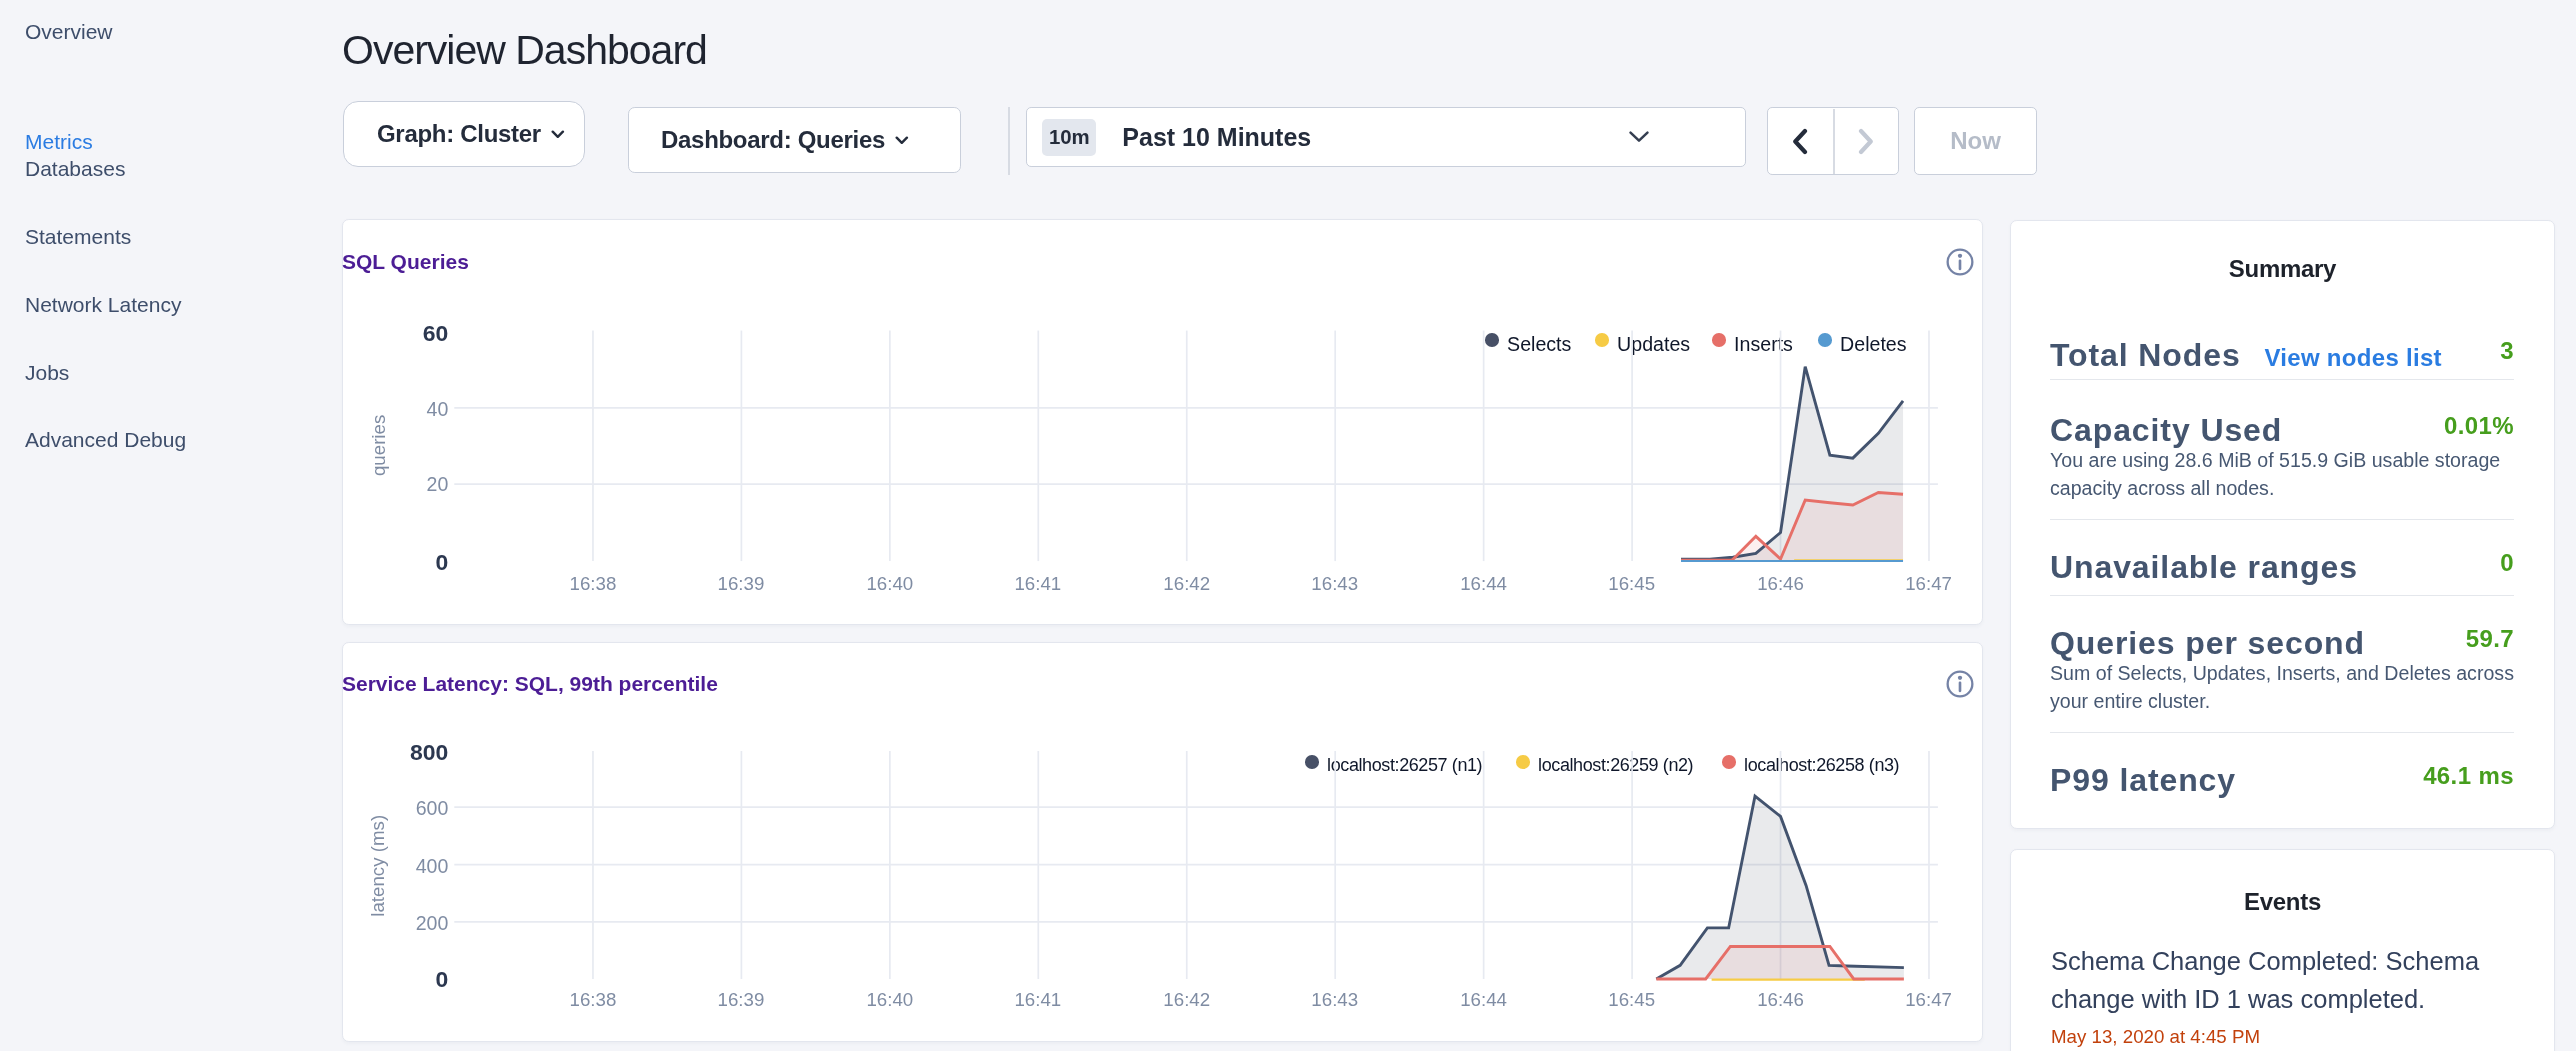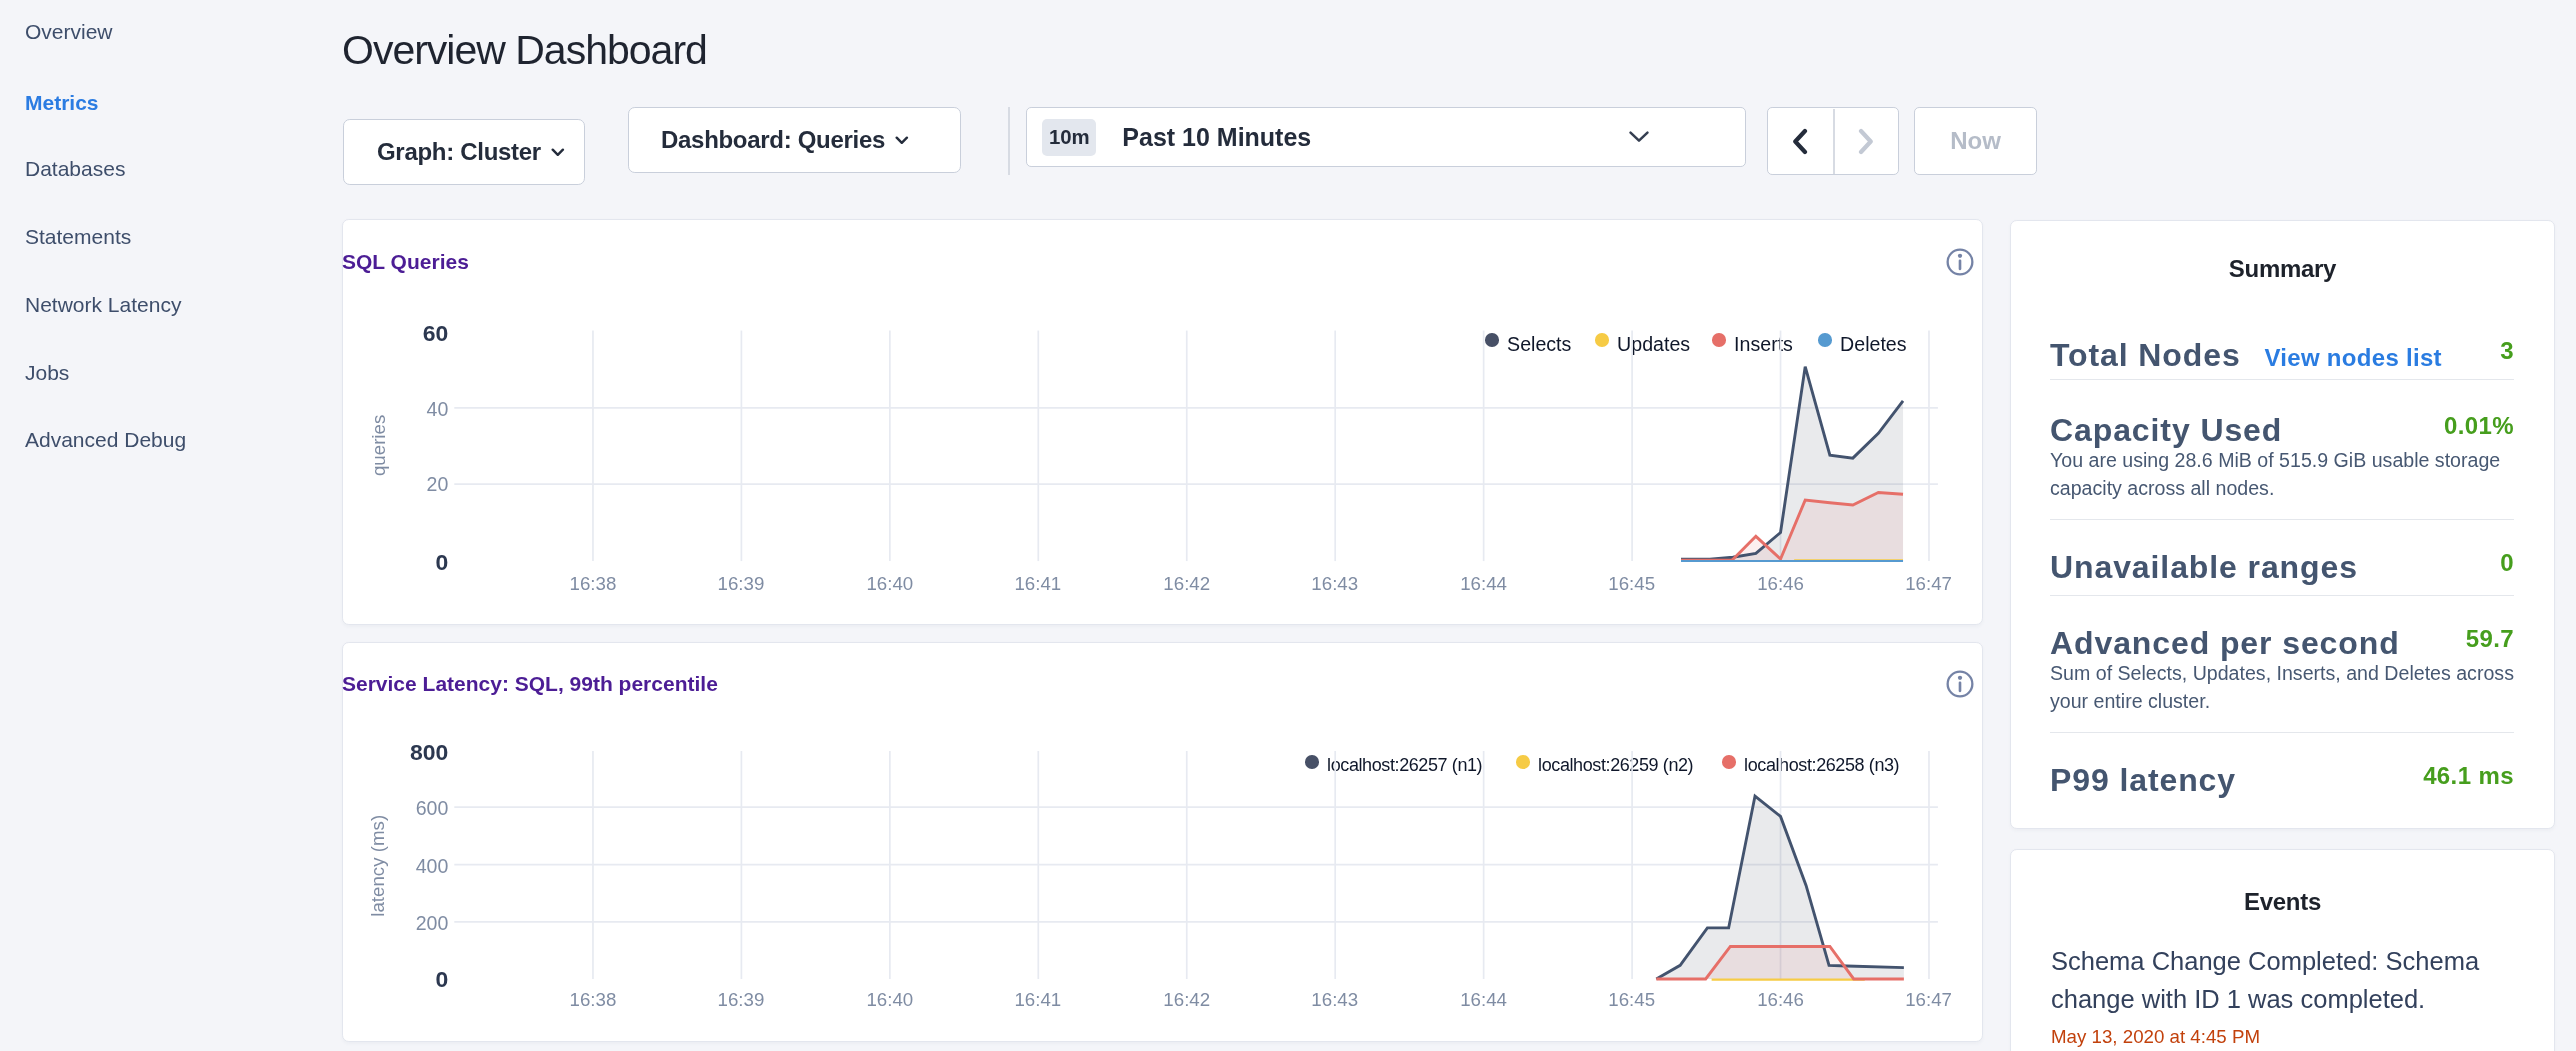--- a/index.html
+++ b/index.html
@@ -1,20 +1,20 @@
 <!DOCTYPE html>
 <html style="font-size:13.6px"><head>
 <meta charset="utf-8">
 <style>
 * { margin:0; padding:0; box-sizing:border-box; }
 html,body { width:2576px; height:1051px; overflow:hidden; background:#f4f5f9; font-family:"Liberation Sans", sans-serif; }
 .abs { position:absolute; }
 
 .nav { position:absolute; left:25px; font-size:21px; color:#3e4e6b; white-space:nowrap; }
-.nav.active { color:#2b7ce2; font-weight:bold; }
+.nav.active { color:#2b7ce2; font-weight:normal;margin-top:39px; }
 
 .pagetitle { position:absolute; left:342px; top:27px; font-size:41px; font-weight:400; color:#1f2430; letter-spacing:-1px; }
 
 .btn { position:absolute; background:#fff; border:1.7px solid #c9cfdb; border-radius:6.8px; display:flex; align-items:center; white-space:nowrap; }
 .btn .lbl { font-size:24px; font-weight:bold; color:#242c3b; letter-spacing:-0.3px; }
 .panel { position:absolute; background:#fff; border:0.9px solid #e3e6ee; border-radius:6.8px; box-shadow:0 1.7px 3.4px rgba(60,70,90,0.04); }
 .charttitle { position:absolute; display:flex; align-items:center; justify-content:space-between; gap:12.8px; font-size:21px; font-weight:bold; color:#4c1d95; }
 .legend { position:absolute; display:flex; align-items:flex-start; font-size:19.6px; color:#0f172a; white-space:nowrap;margin-top:40px; }
 .legend .dot { display:inline-block; width:13.6px; height:13.6px; border-radius:50%; margin-right:8.5px; flex:none; }
 .legend2 { font-size:18px; letter-spacing:-0.4px; }
@@ -32,21 +32,21 @@
 <div class="nav" style="top:20.4px;">Overview</div>
 <div class="nav active" style="top:91px;">Metrics</div>
 <div class="nav" style="top:157px;">Databases</div>
 <div class="nav" style="top:225px;">Statements</div>
 <div class="nav" style="top:293px;">Network Latency</div>
 <div class="nav" style="top:361px;">Jobs</div>
 <div class="nav" style="top:428px;">Advanced Debug</div>
 
 <div class="pagetitle">Overview Dashboard</div>
 
-<div class="btn" style="left:343px; top:119px; width:242px; height:66px;">
+<div class="btn" style="left:343px; top:101px; width:242px; height:66px;border-radius:15px;">
   <span class="lbl" style="margin-left:33px;">Graph: Cluster</span>
   <svg width="13.6" height="8.5" style="margin-left:10.2px;" viewBox="0 0 16 10">
       <polyline points="2,2 8,8 14,2" fill="none" stroke="#242c3b" stroke-width="2.8" stroke-linecap="round" stroke-linejoin="round"></polyline>
     </svg>
 </div>
 <div class="btn" style="left:628px; top:107px; width:333px; height:66px;">
   <span class="lbl" style="margin-left:32px;">Dashboard: Queries</span>
   <svg width="13.6" height="8.5" style="margin-left:10.2px;" viewBox="0 0 16 10">
       <polyline points="2,2 8,8 14,2" fill="none" stroke="#242c3b" stroke-width="2.8" stroke-linecap="round" stroke-linejoin="round"></polyline>
     </svg>
@@ -200,21 +200,21 @@
   <span class="sval">0.01%</span>
 </div>
 <div class="sdesc" style="top:446px; line-height:28px;">You are using 28.6 MiB of 515.9 GiB usable storage capacity across all nodes.</div>
 <div class="sdiv" style="top:519px;"></div>
 <div class="srow" style="top:549px;">
   <span class="slabel">Unavailable ranges</span>
   <span class="sval">0</span>
 </div>
 <div class="sdiv" style="top:595px;"></div>
 <div class="srow" style="top:625px;">
-  <span class="slabel">Advanced per second</span>
+  <span class="slabel">Queries per second</span>
   <span class="sval">59.7</span>
 </div>
 <div class="sdesc" style="top:659px; line-height:28px;">Sum of Selects, Updates, Inserts, and Deletes across your entire cluster.</div>
 <div class="sdiv" style="top:732px;"></div>
 <div class="srow" style="top:762px;">
   <span class="slabel">P99 latency</span>
   <span class="sval">46.1 ms</span>
 </div>
 
 <div class="panel" style="left:2010px; top:849px; width:545px; height:223px;"></div>

